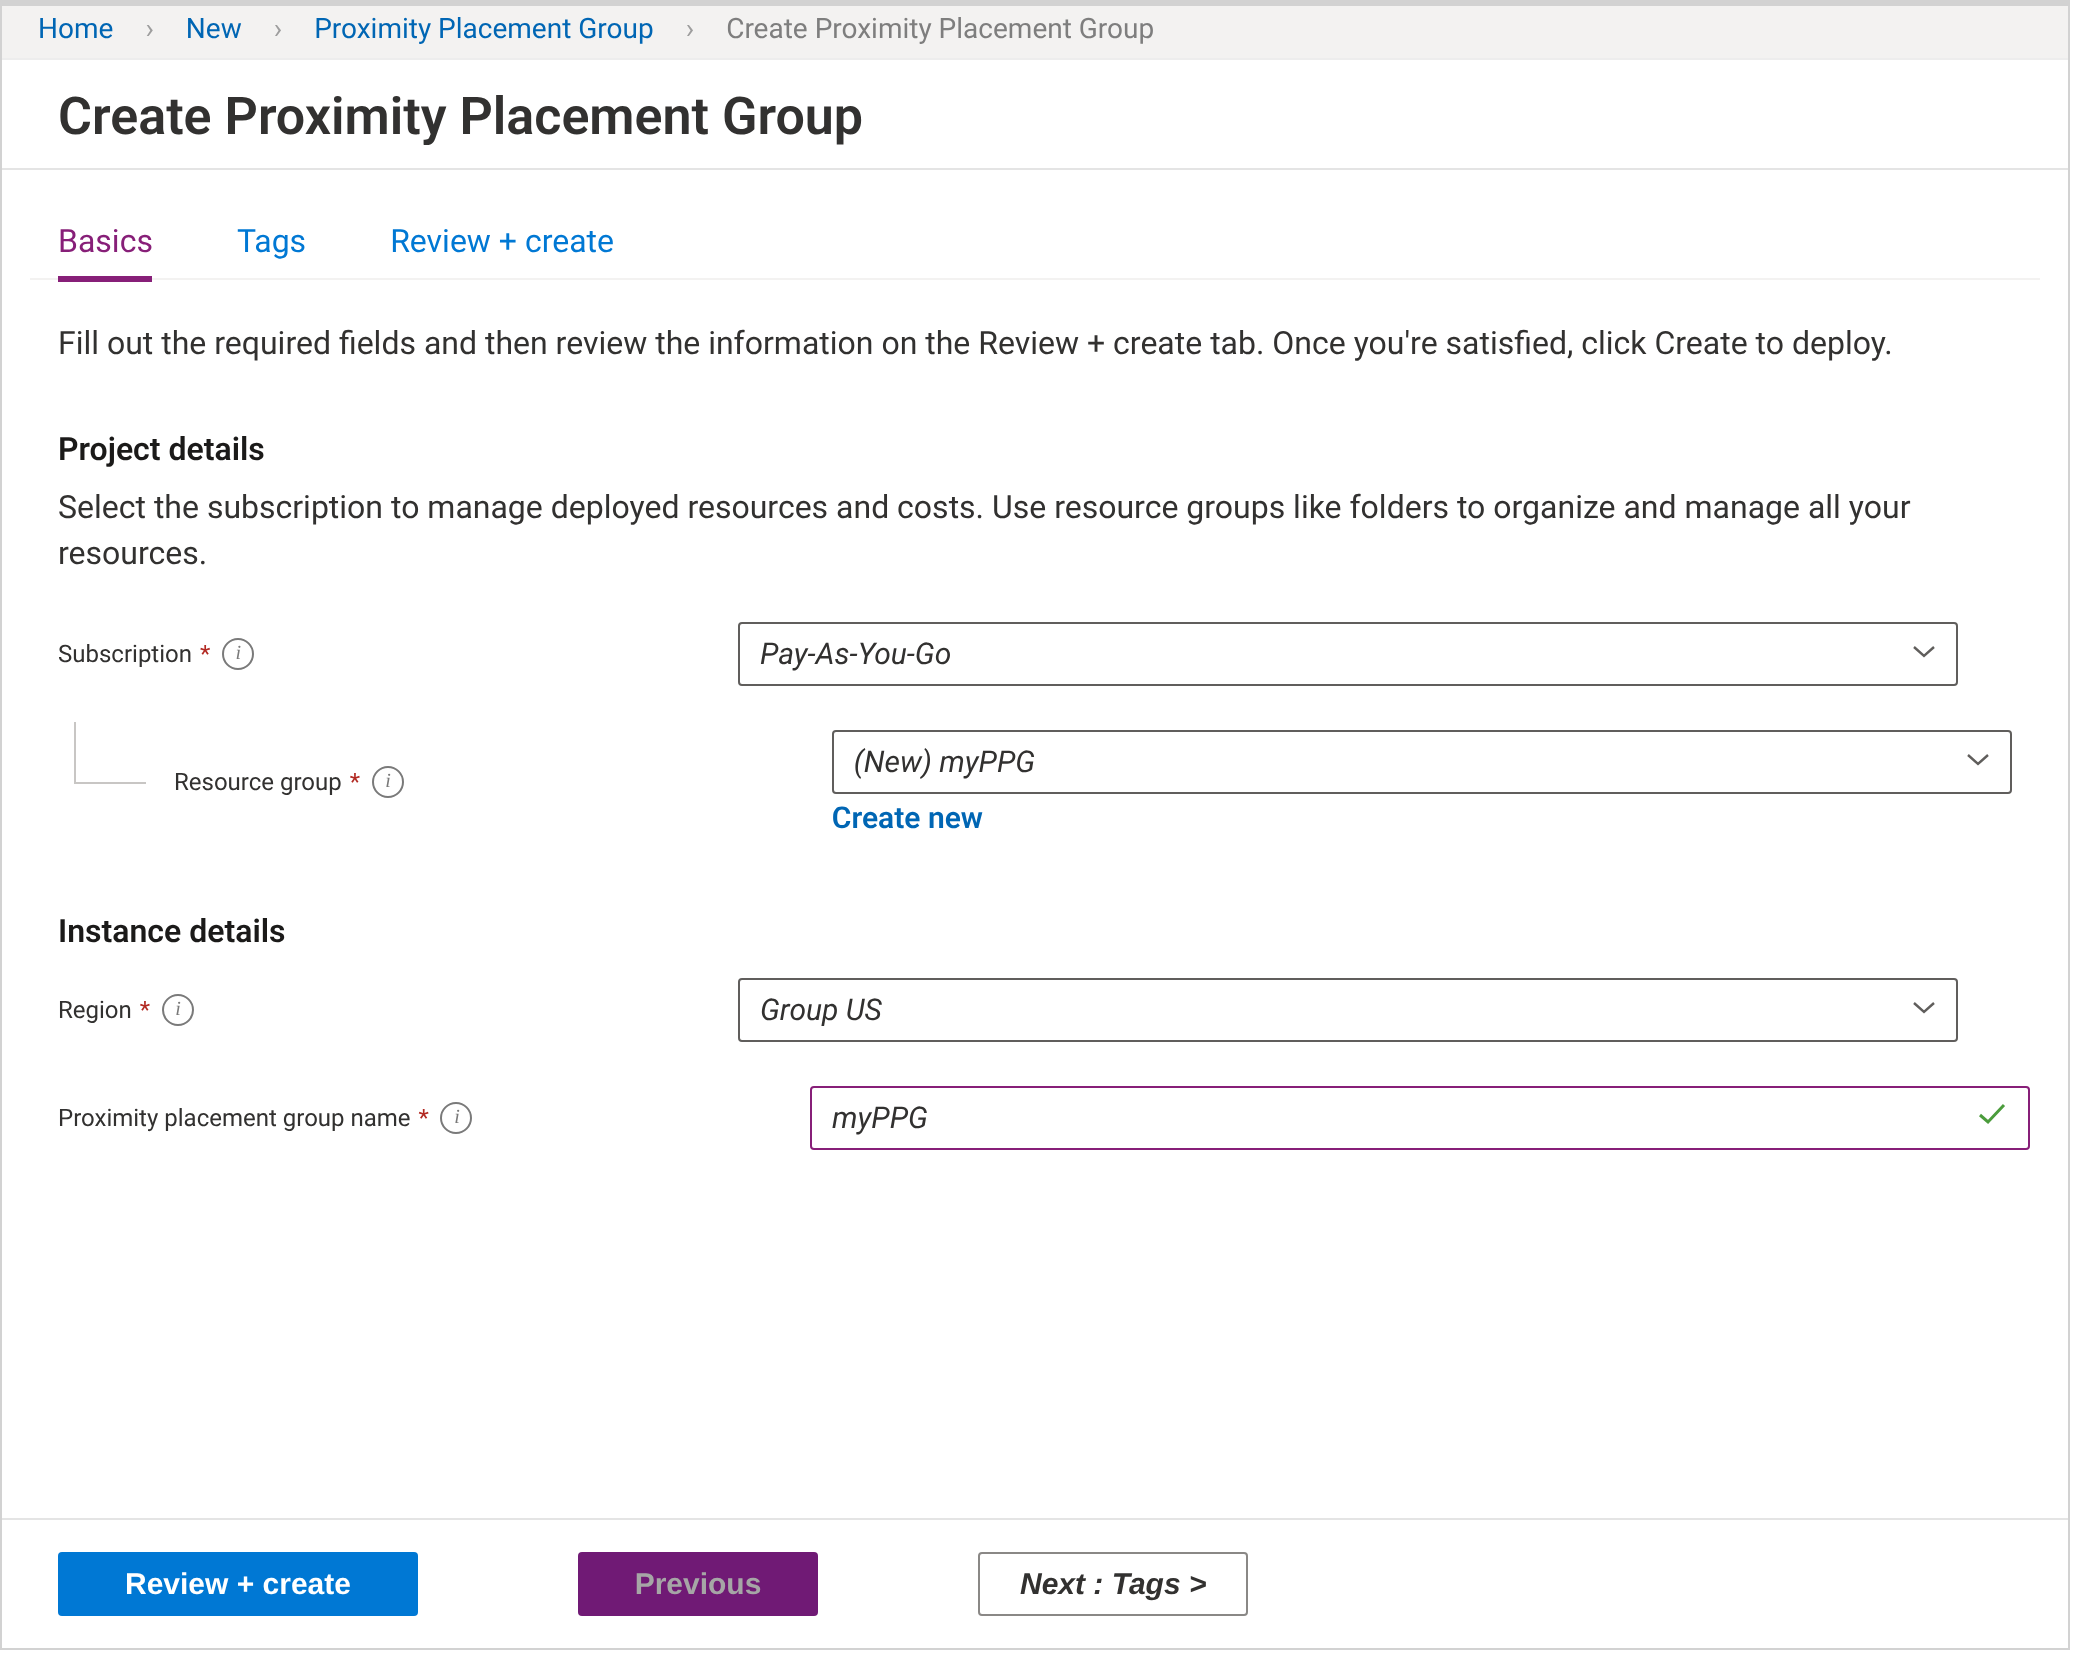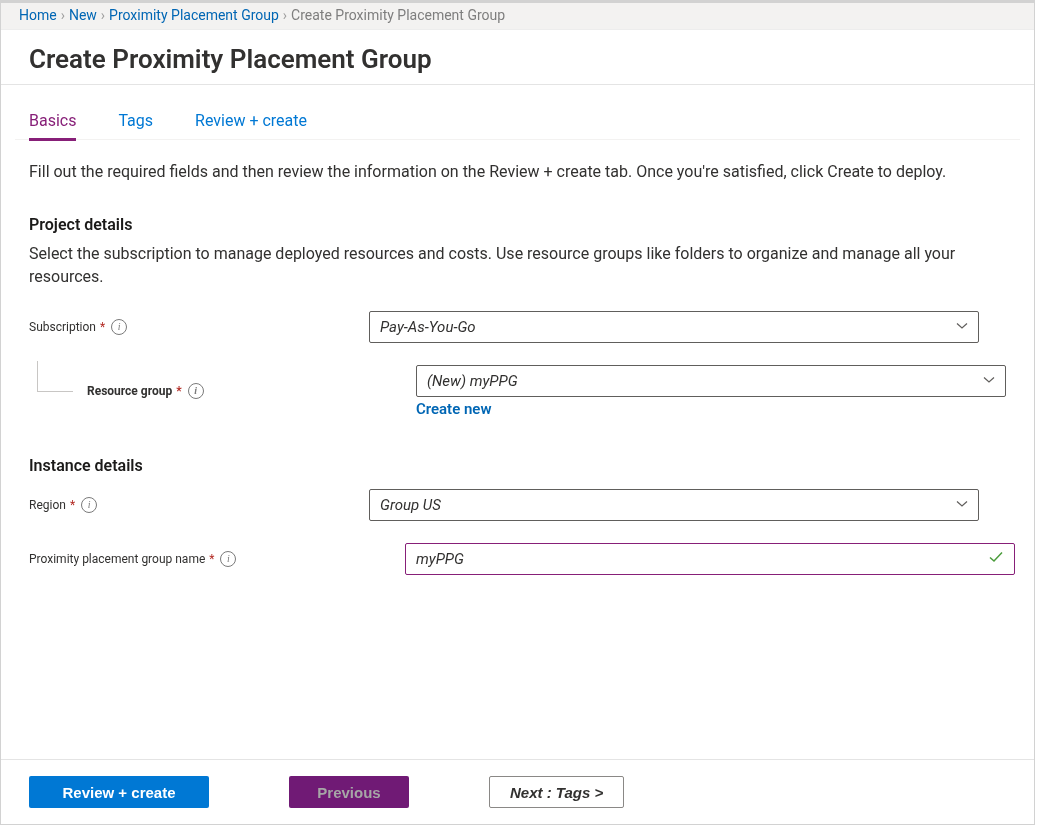--- a/index.html
+++ b/index.html
@@ -20,21 +20,21 @@
   .topbar {
     background: #f3f2f1;
     border-top: 2px solid #d2d2d2;
     border-bottom: 1px solid #ededed;
     padding: 4px 18px 6px 18px;
     font-size: 14px;
   }
   .breadcrumb {
     display: flex;
     align-items: center;
-    gap: 2px;
+    gap: 14px;
     flex-wrap: wrap;
   }
   .breadcrumb a {
     color: #0066b4;
     text-decoration: none;
     cursor: pointer;
   }
   .breadcrumb .sep {
     color: #9e9e9e;
     padding: 0 2px;
@@ -107,21 +107,20 @@
   .form-row .label-col {
     width: 340px;
     display: flex;
     align-items: center;
     font-size: 12px;
     color: #323130;
   }
   .form-row.indented .label-col {
     padding-left: 58px;
     position: relative;
-    font-weight: bold;
   }
   .form-row.indented .label-col::before {
     content: "";
     position: absolute;
     left: 8px;
     top: -22px;
     width: 1px;
     height: 30px;
     background: #c8c6c4;
   }

